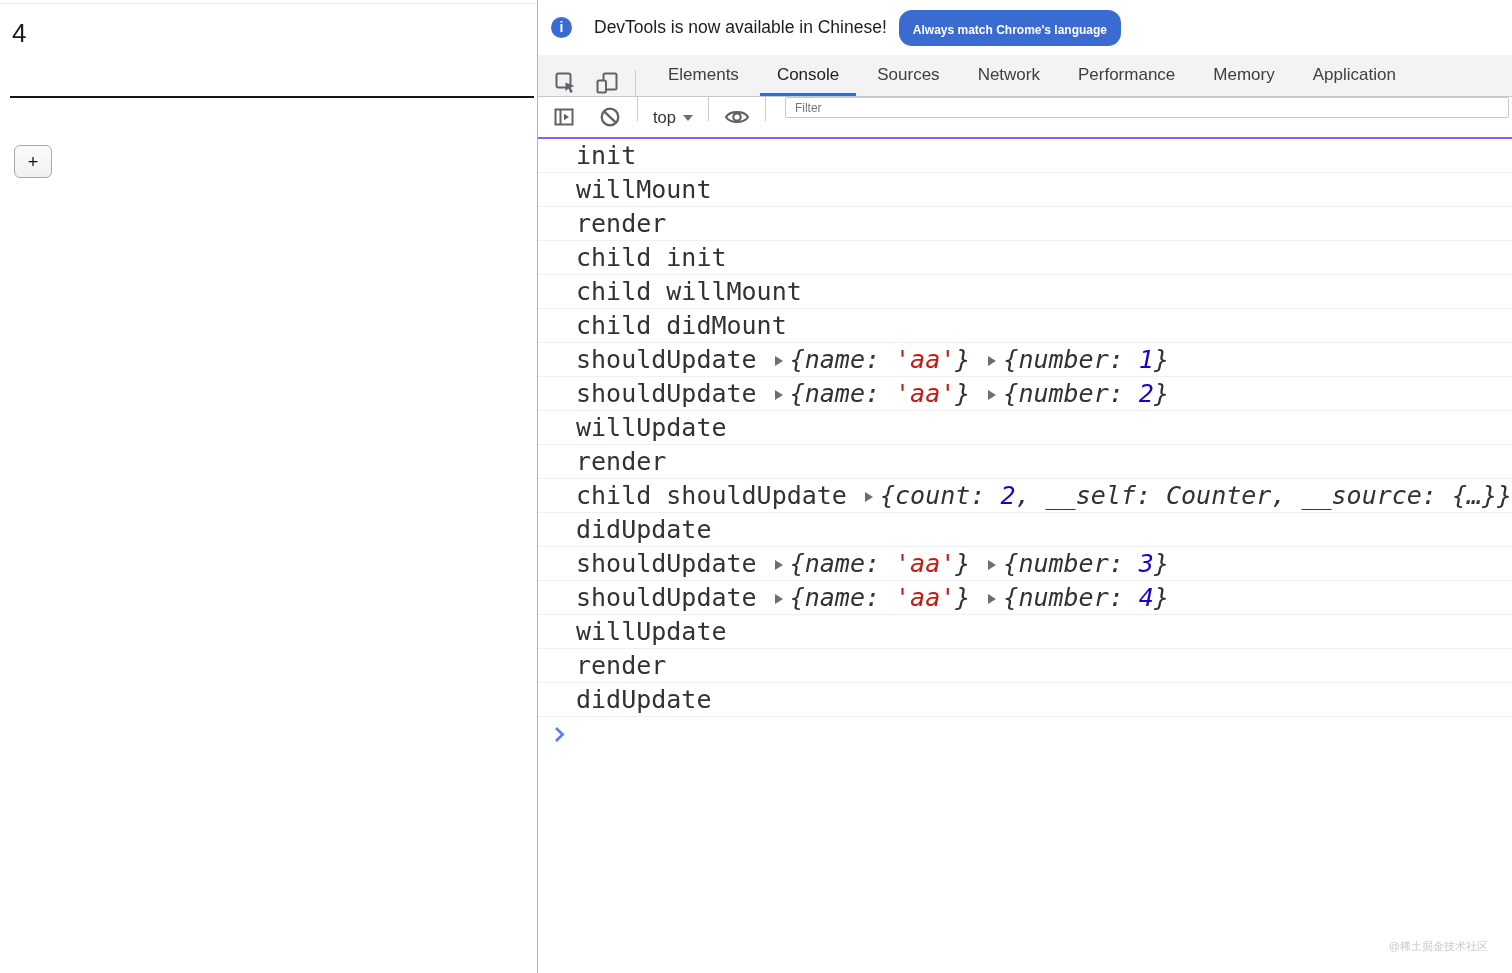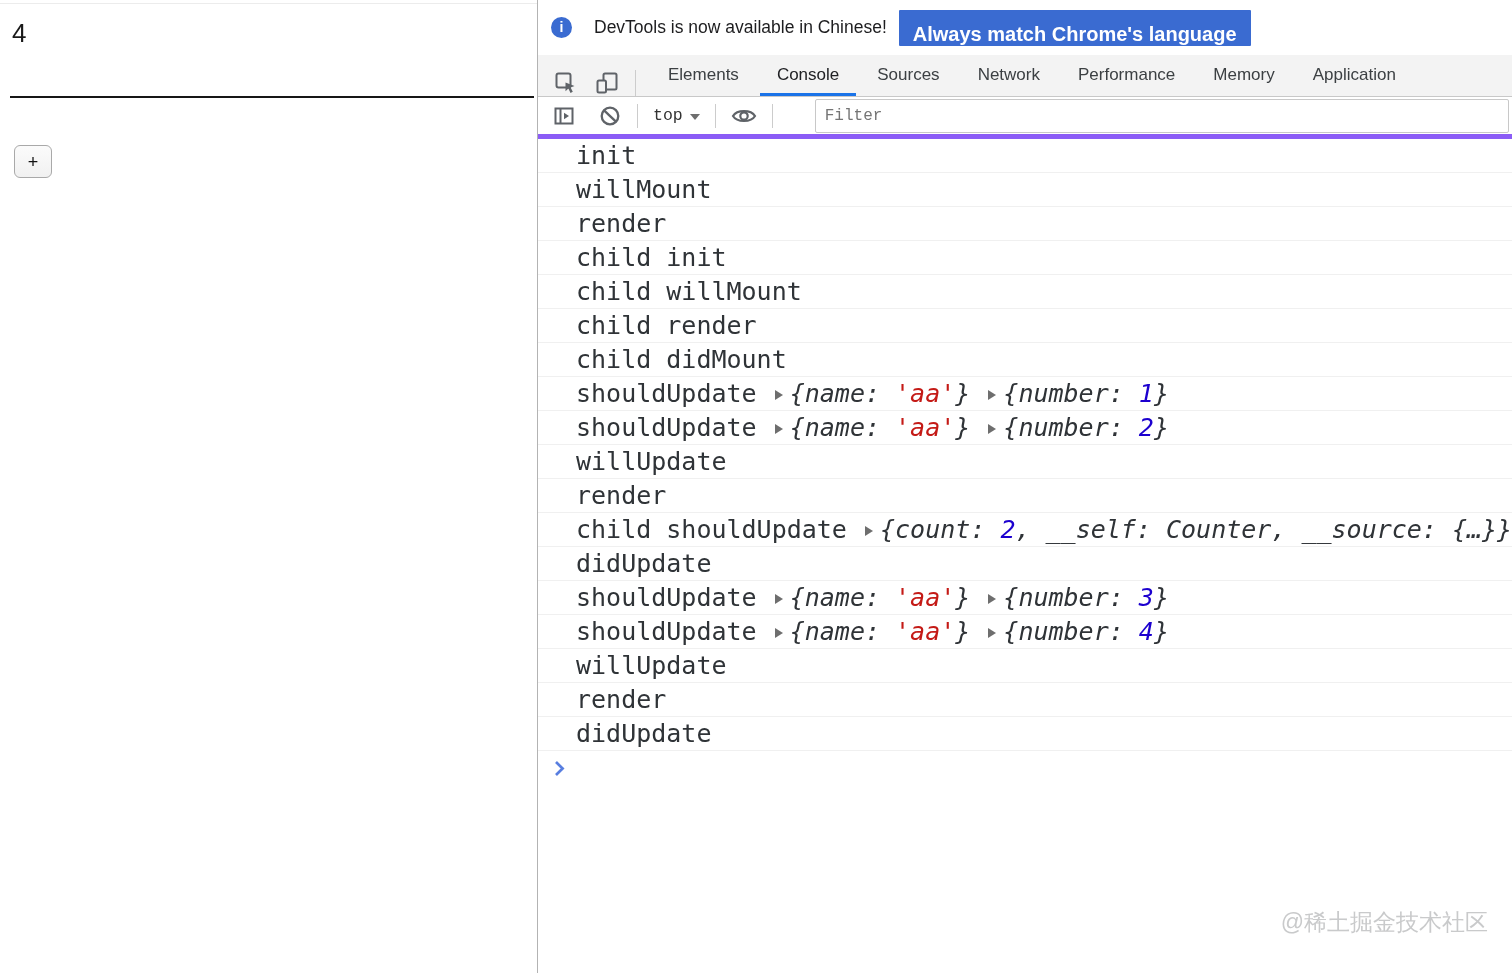--- a/index.html
+++ b/index.html
@@ -19,62 +19,62 @@
 
   
   .devtools { position:absolute; left:538px; top:0; width:974px; height:973px; background:#fff; }
 
   
   .infobar { height:55px; display:flex; align-items:center; padding-left:13px; background:#fff; }
   .info-icon { width:21px; height:21px; border-radius:50%; background:#3a6bd1; color:#fff;
                font-size:14px; font-weight:bold; text-align:center; line-height:21px; flex:none; }
   .ib-msg { margin-left:22px; font-size:17.5px; color:#1d1d1f; white-space:nowrap; }
   .ib-buttons { display:flex; gap:10px; margin-left:12px; }
-  .ib-btn { height:36px; padding:13px 14px; background:#3a6bd1; border:none; border-radius:1px;
-            color:#fff; font-weight:bold; font-size:20px; font-family:inherit; white-space:nowrap; }
+  .ib-btn { height:36px; padding:13px 14px; background:#3a6bd1; border:none; border-radius:13px;
+            color:#fff; font-weight:bold; font-size:12px; font-family:inherit; white-space:nowrap; }
 
   
   .tabbar { height:42px; background:#f3f3f3; border-bottom:1px solid #c8c8c8;
             display:flex; align-items:flex-end; padding-left:15px; }
   .tb-icon { width:26px; height:26px; flex:none; display:flex; align-items:center; justify-content:center; }
   .tb-icon + .tb-icon { margin-left:15px; }
   .tb-sep { width:1px; height:26px; background:#ccc; margin:0 13px 0 15px; }
   .tabs { display:flex; height:42px; }
   .tab { position:relative; padding:0 19px; line-height:42px; font-size:17px; color:#3c4043; white-space:nowrap; }
   .tab.active { color:#202124; }
   .tab.active .tab-underline { position:absolute; left:2px; right:2px; bottom:0; height:3px; background:#1a73e8; }
 
   
-  .ctoolbar { height:42px; background:#fff; border-bottom:5px solid #8b5cf6;
-              display:flex; align-items:center; padding-left:14px;font-family:Liberation Mono, monospace; }
+  .ctoolbar { height:42px; background:#fff; border-bottom:2px solid #8b5cf6;
+              display:flex; padding-left:14px; }
   .ct-icon { flex:none; display:flex; align-items:center; justify-content:center; }
   .ct-sep { width:1px; height:24px; background:#ccc; margin:0 15px; flex:none; }
   .ctx { display:flex; align-items:center; font-size:16.5px; color:#333; }
   .caret-down { width:0; height:0; border-left:5px solid transparent; border-right:5px solid transparent;
                 border-top:6px solid #6e6e6e; margin-left:7px; margin-top:2px; }
-  .filter-input { flex:1; height:34px; margin-left:27px; margin-right:3px; border:1px solid #c8c8c8;
-                  border-radius:2px; padding-left:9px; font-size:16px; font-family:inherit; color:#333;
+  .filter-input { flex:1; height:21px; margin-left:4px; margin-right:3px; border:1px solid #c8c8c8;
+                  border-radius:2px; padding-left:9px; font-size:12px; font-family:inherit; color:#333;
                   outline:none; background:#fff; }
   .filter-input::placeholder { color:#757575; opacity:1; }
 
   
   .console-output { font-family:"DejaVu Sans Mono", monospace; font-size:25px; color:#2f3337; }
   .crow { height:34px; line-height:33px; border-bottom:1px solid #f0f0f0; padding-left:38px;
           white-space:pre; overflow:hidden; }
   .seg-p { }
   .seg-o { font-style:italic; }
   .seg-s { font-style:italic; color:#c41a16; }
   .seg-n { font-style:italic; color:#1c00cf; }
   .expander { display:inline-block; width:0; height:0; border-top:5px solid transparent;
               border-bottom:5px solid transparent; border-left:8px solid #6e6e6e;
               margin:0 7px 1px 3px; vertical-align:middle; }
 
   .prompt-row { height:34px; display:flex; align-items:center; padding-left:16px; }
 
-  .watermark { position:absolute; right:24px; bottom:35px; font-size:23px; color:#c9cacb; }
+  .watermark { position:absolute; right:24px; bottom:19px; font-size:11px; color:#c9cacb; }
 
   svg.icon { stroke:#5f6368; fill:none; stroke-width:2; }
 </style>
 </head>
 <body>
 
 <div id="screen">
 
   <div class="page">
     <div class="page-topline"></div>
@@ -149,21 +149,20 @@
       <div class="ct-sep"></div>
       <input class="filter-input" type="text" placeholder="Filter" style="">
     </div>
 
     <div class="console-output">
         <div class="crow"><span class="seg-p">init</span></div>
         <div class="crow"><span class="seg-p">willMount</span></div>
         <div class="crow"><span class="seg-p">render</span></div>
         <div class="crow"><span class="seg-p">child init</span></div>
         <div class="crow"><span class="seg-p">child willMount</span></div>
-        <div class="crow"><span class="seg-p">child render</span></div>
         <div class="crow"><span class="seg-p">child didMount</span></div>
         <div class="crow"><span class="seg-p">shouldUpdate </span><span class="expander"></span><span class="seg-o">{name: </span><span class="seg-s">'aa'</span><span class="seg-o">} </span><span class="expander"></span><span class="seg-o">{number: </span><span class="seg-n">1</span><span class="seg-o">}</span></div>
         <div class="crow"><span class="seg-p">shouldUpdate </span><span class="expander"></span><span class="seg-o">{name: </span><span class="seg-s">'aa'</span><span class="seg-o">} </span><span class="expander"></span><span class="seg-o">{number: </span><span class="seg-n">2</span><span class="seg-o">}</span></div>
         <div class="crow"><span class="seg-p">willUpdate</span></div>
         <div class="crow"><span class="seg-p">render</span></div>
         <div class="crow"><span class="seg-p">child shouldUpdate </span><span class="expander"></span><span class="seg-o">{count: </span><span class="seg-n">2</span><span class="seg-o">, __self: Counter, __source: {…}} </span><span class="expander"></span><span class="seg-o">{number: </span><span class="seg-n">0</span><span class="seg-o">}</span></div>
         <div class="crow"><span class="seg-p">didUpdate</span></div>
         <div class="crow"><span class="seg-p">shouldUpdate </span><span class="expander"></span><span class="seg-o">{name: </span><span class="seg-s">'aa'</span><span class="seg-o">} </span><span class="expander"></span><span class="seg-o">{number: </span><span class="seg-n">3</span><span class="seg-o">}</span></div>
         <div class="crow"><span class="seg-p">shouldUpdate </span><span class="expander"></span><span class="seg-o">{name: </span><span class="seg-s">'aa'</span><span class="seg-o">} </span><span class="expander"></span><span class="seg-o">{number: </span><span class="seg-n">4</span><span class="seg-o">}</span></div>
         <div class="crow"><span class="seg-p">willUpdate</span></div>

